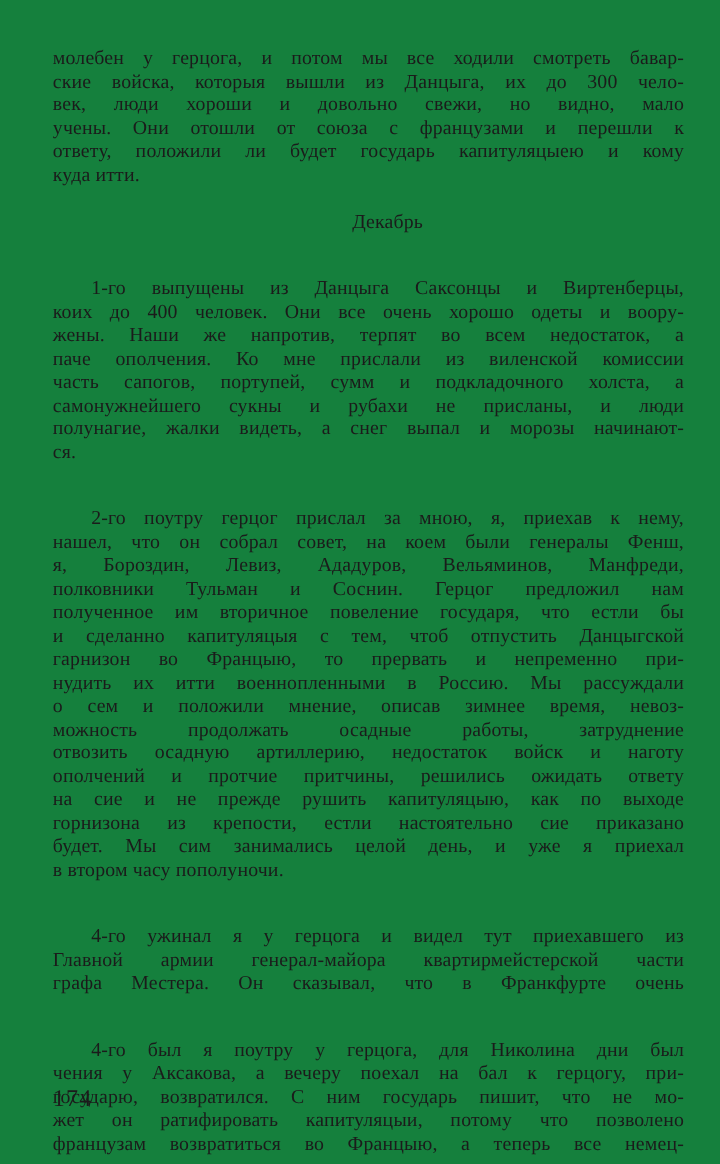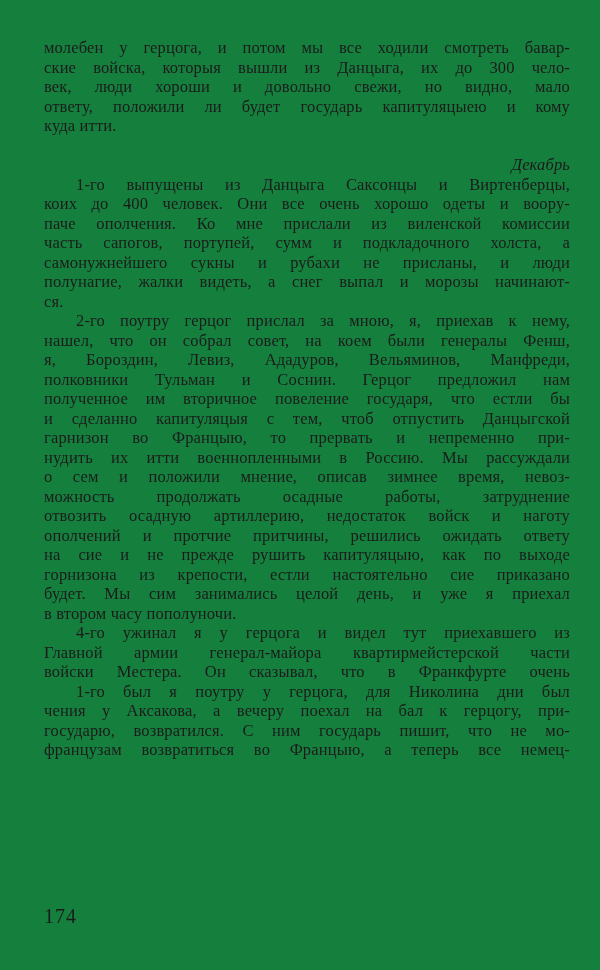--- a/index.html
+++ b/index.html
@@ -28,50 +28,52 @@
   .line {
     text-align: justify;
     text-align-last: justify;
     white-space: normal;
   }
   .line.last {
     text-align-last: left;
   }
   .line.indent {
     text-indent: 32px;
+    margin-top: 36px;
   }
   .heading {
-    font-style: italic;
     text-indent: 32px;
-    text-align: right;
+    text-align: center;
   }
   .heading.gap {
     margin-top: 19.5px;
   }
   .page-number {
     position: absolute;
     left: 44px;
     top: 905px;
     font-size: 20px;
     letter-spacing: 1px;
   }
 </style>
 </head>
 <body>
 
 <div class="page">
   <div class="text-block">
       <div class="line">молебен у герцога, и потом мы все ходили смотреть бавар-</div>
       <div class="line">ские войска, которыя вышли из Данцыга, их до 300 чело-</div>
       <div class="line">век, люди хороши и довольно свежи, но видно, мало</div>
+      <div class="line">учены. Они отошли от союза с французами и перешли к</div>
       <div class="line">ответу, положили ли будет государь капитуляцыею и кому</div>
       <div class="line last">куда итти.</div>
       <div class="heading gap">Декабрь</div>
       <div class="line indent">1-го выпущены из Данцыга Саксонцы и Виртенберцы,</div>
       <div class="line">коих до 400 человек. Они все очень хорошо одеты и воору-</div>
+      <div class="line">жены. Наши же напротив, терпят во всем недостаток, а</div>
       <div class="line">паче ополчения. Ко мне прислали из виленской комиссии</div>
       <div class="line">часть сапогов, портупей, сумм и подкладочного холста, а</div>
       <div class="line">самонужнейшего сукны и рубахи не присланы, и люди</div>
       <div class="line">полунагие, жалки видеть, а снег выпал и морозы начинают-</div>
       <div class="line last">ся.</div>
       <div class="line indent">2-го поутру герцог прислал за мною, я, приехав к нему,</div>
       <div class="line">нашел, что он собрал совет, на коем были генералы Фенш,</div>
       <div class="line">я, Бороздин, Левиз, Ададуров, Вельяминов, Манфреди,</div>
       <div class="line">полковники Тульман и Соснин. Герцог предложил нам</div>
       <div class="line">полученное им вторичное повеление государя, что естли бы</div>
@@ -81,20 +83,21 @@
       <div class="line">о сем и положили мнение, описав зимнее время, невоз-</div>
       <div class="line">можность продолжать осадные работы, затруднение</div>
       <div class="line">отвозить осадную артиллерию, недостаток войск и наготу</div>
       <div class="line">ополчений и протчие притчины, решились ожидать ответу</div>
       <div class="line">на сие и не прежде рушить капитуляцыю, как по выходе</div>
       <div class="line">горнизона из крепости, естли настоятельно сие приказано</div>
       <div class="line">будет. Мы сим занимались целой день, и уже я приехал</div>
       <div class="line last">в втором часу пополуночи.</div>
       <div class="line indent">4-го ужинал я у герцога и видел тут приехавшего из</div>
       <div class="line">Главной армии генерал-майора квартирмейстерской части</div>
-      <div class="line">войски Местера. Он сказывал, что в Франкфурте очень</div>
-      <div class="line indent">1-го был я поутру у герцога, для Николина дни был</div>
+      <div class="line">графа Местера. Он сказывал, что в Франкфурте очень</div>
+      <div class="line indent">4-го был я поутру у герцога, для Николина дни был</div>
       <div class="line">чения у Аксакова, а вечеру поехал на бал к герцогу, при-</div>
       <div class="line">государю, возвратился. С ним государь пишит, что не мо-</div>
+      <div class="line">жет он ратифировать капитуляцыи, потому что позволено</div>
       <div class="line">французам возвратиться во Францыю, а теперь все немец-</div>
     </div>
   <div class="page-number">174</div>
 </div>
 
 </body></html>

